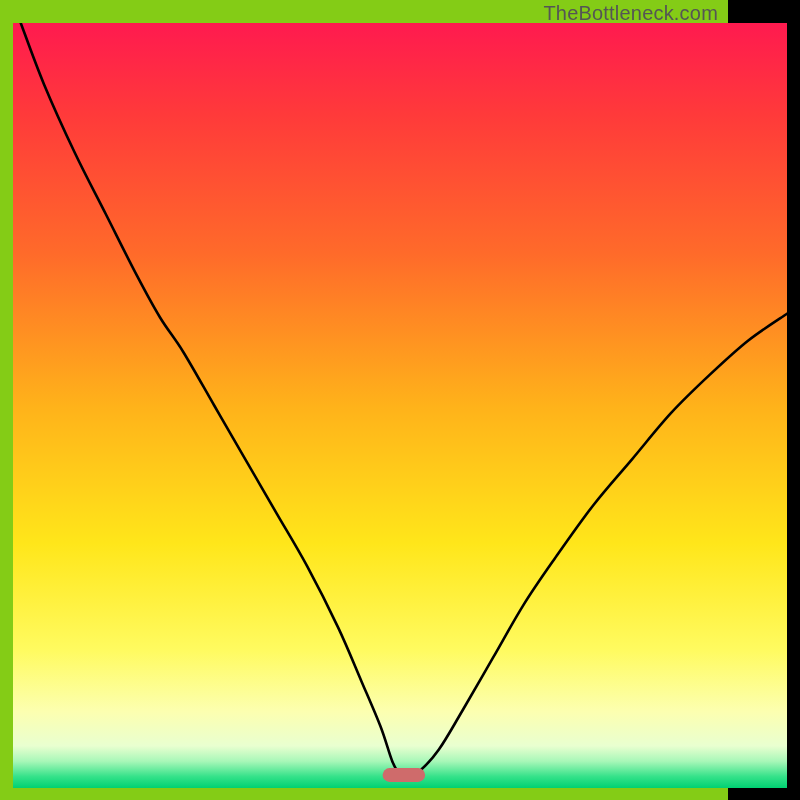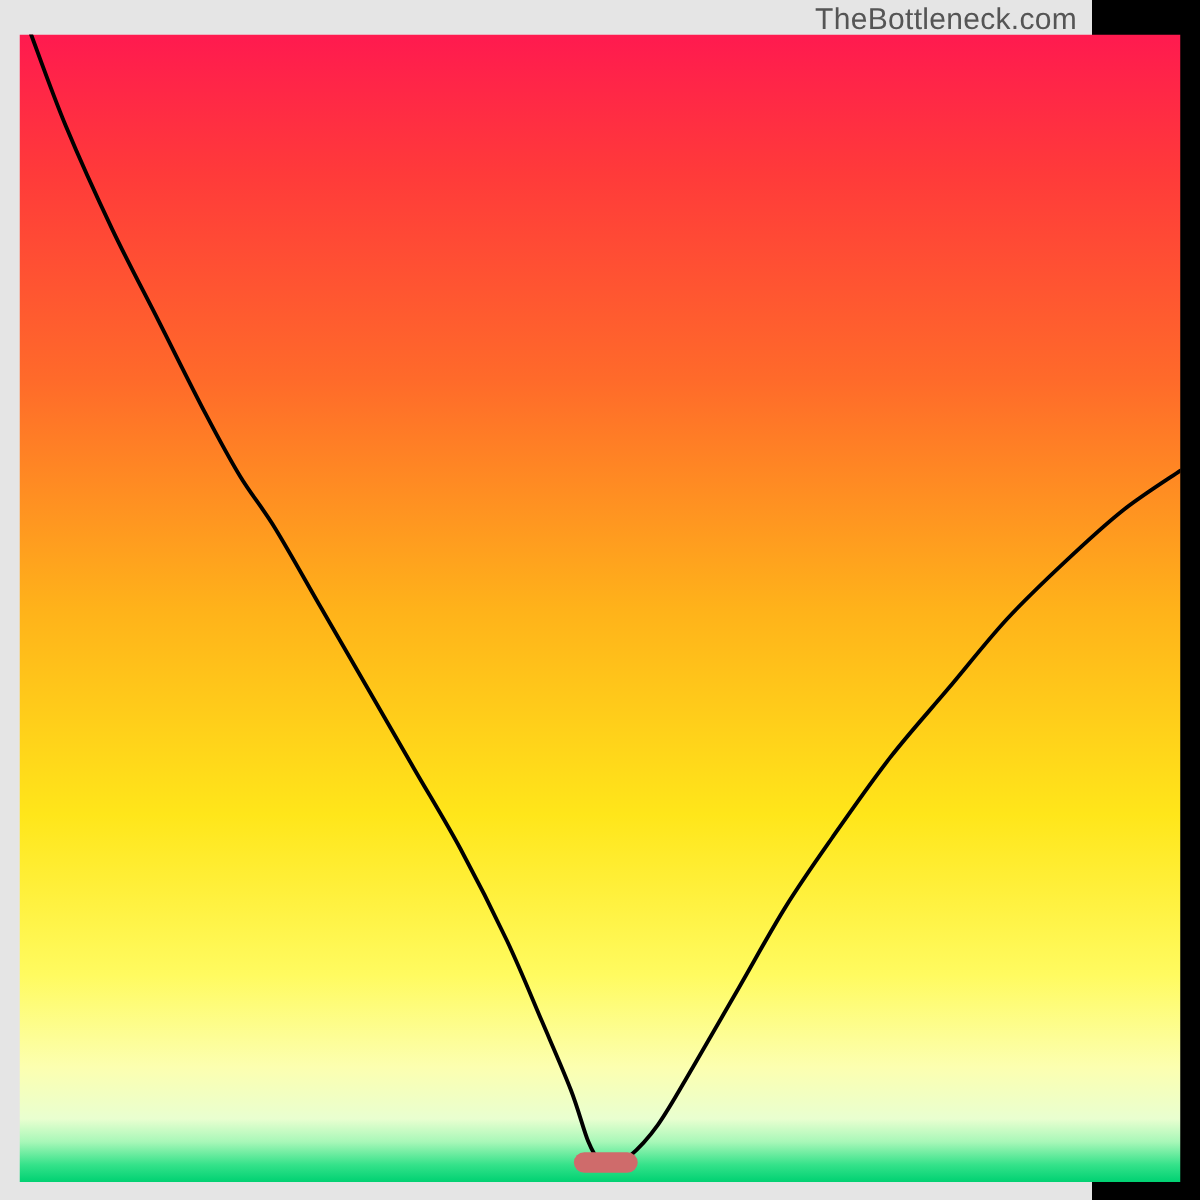--- a/index.html
+++ b/index.html
@@ -8,21 +8,21 @@
     width: 800px;
     height: 800px;
     overflow: hidden;
     background: #000;
     font-family: Arial, Helvetica, sans-serif;
   }
   .stage {
     position: relative;
     width: 728px;
     height: 800px;
-    background: #e5e5e5;
+    background: #84cc16;
     text-align: right;
   }
   .plot {
     position: absolute;
     left: 13px;
     top: 23px;
     width: 774px;
     height: 765px;
   }
   .watermark {

